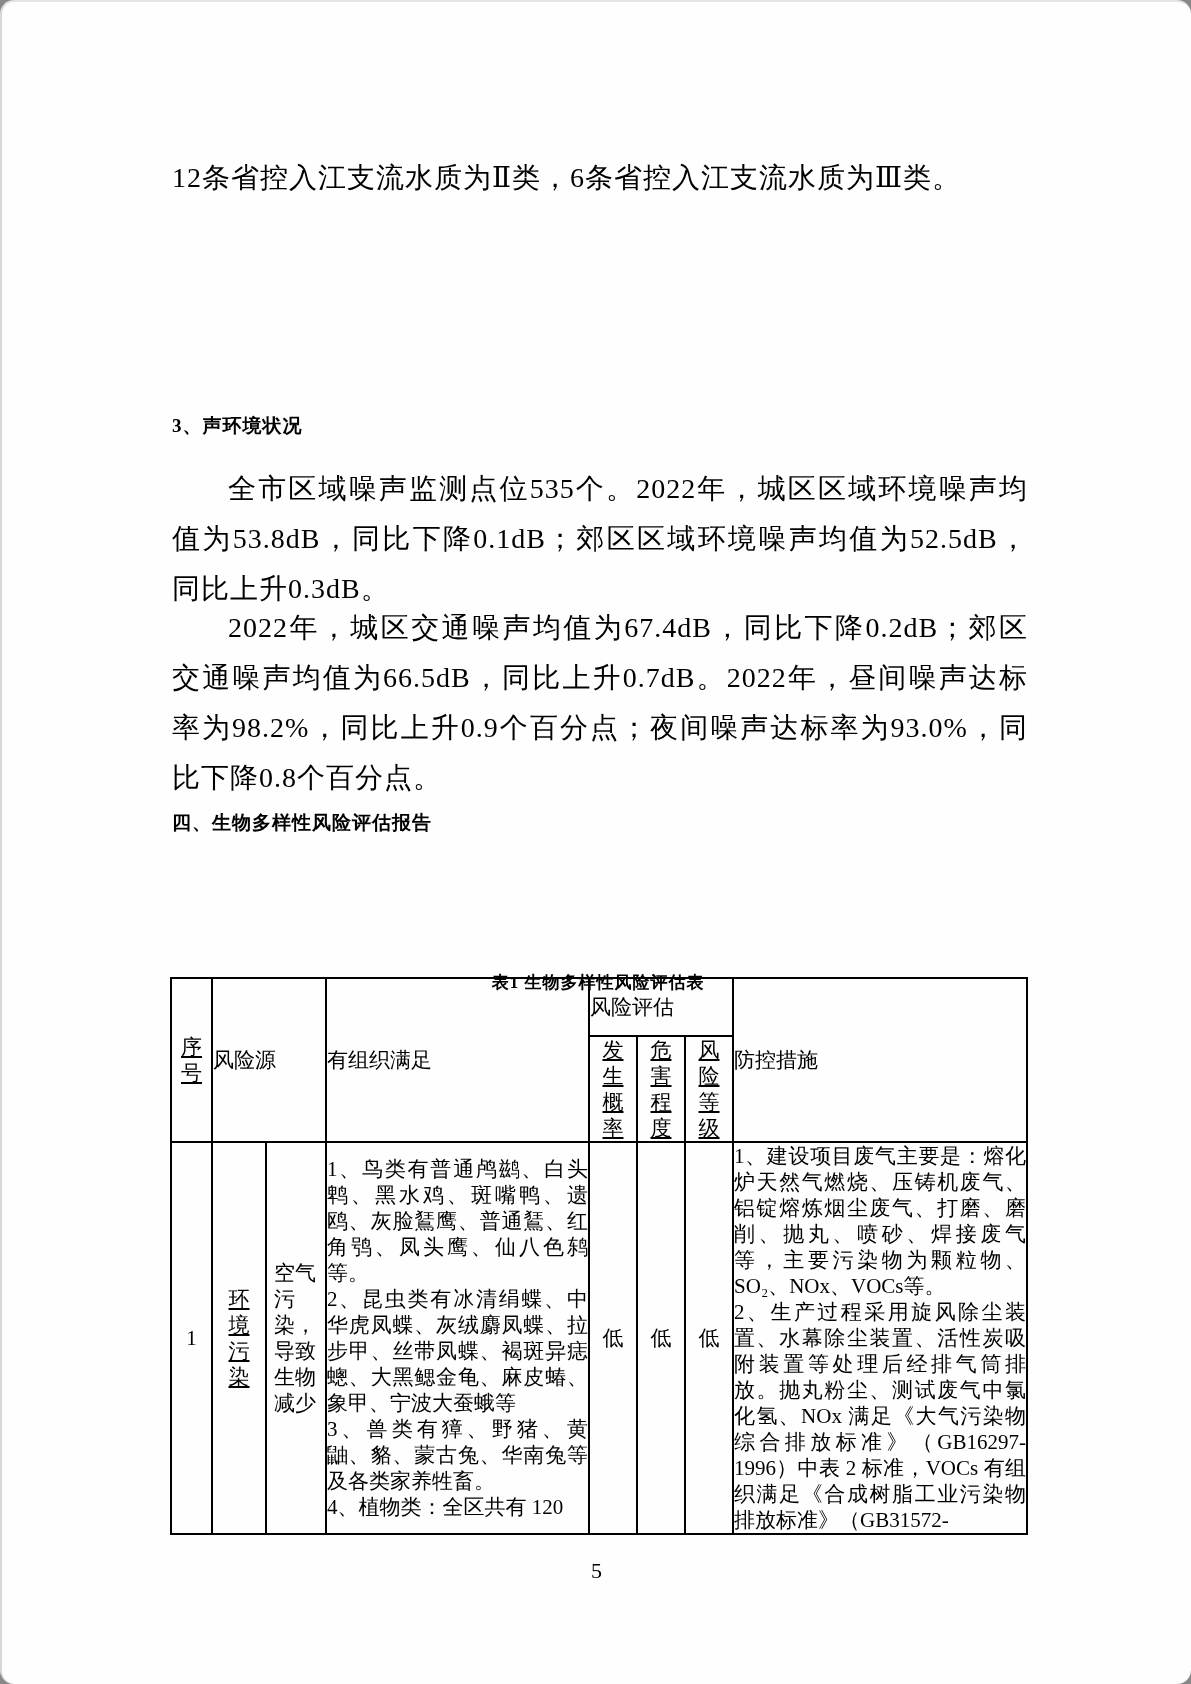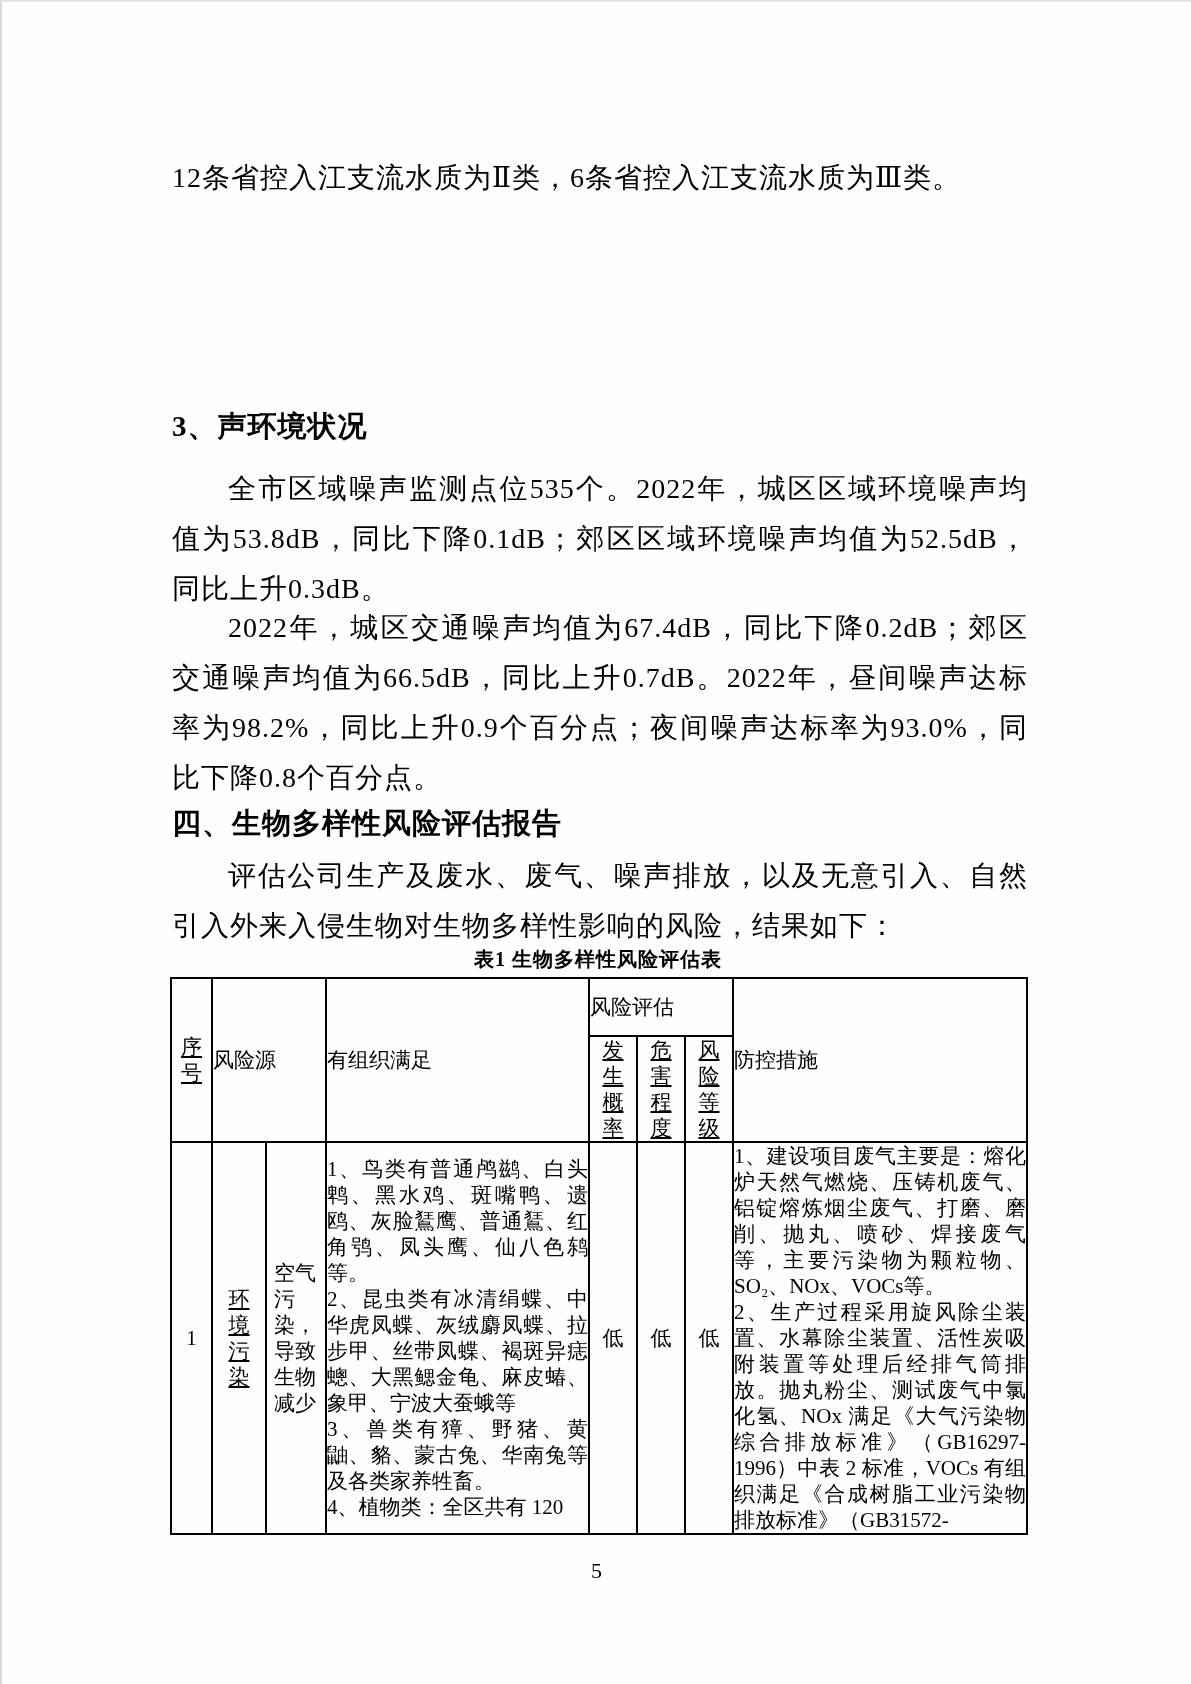--- a/index.html
+++ b/index.html
@@ -7,36 +7,37 @@
   .page {
     position:relative;
     width:1191px; height:1684px;
     margin:0 auto;
     background:#fefefe;
     font-family:"Liberation Serif","DejaVu Serif",serif;
     color:#000;
     overflow:hidden;
     border-left:2px solid #d8d8d8;
     border-top:2px solid #e4e4e4;
+    border-radius:14px;
   }
   .para {
     position:absolute; left:170px; width:856px;
     font-size:28px; line-height:50px;
     text-align:justify; text-justify:inter-character;
     letter-spacing:1px;
   }
   .indent { text-indent:2em; }
   .heading {
     position:absolute; left:170px; width:856px;
-    font-size:29px; line-height:46px; font-weight:bold;
+    font-size:19px; line-height:46px; font-weight:bold;
     letter-spacing:1px;
   }
   .table-caption {
-    position:absolute; left:168px; width:856px; top:941px;
-    font-size:20px; line-height:32px; font-weight:bold;
+    position:absolute; left:168px; width:856px; top:965px;
+    font-size:17px; line-height:32px; font-weight:bold;
     text-align:center; letter-spacing:1px;
   }
   table.risk-table {
     position:absolute; left:168px; top:975px;
     width:856px; table-layout:fixed;
     border-collapse:collapse;
     font-size:21px; line-height:26px;
   }
   table.risk-table td { border:2px solid #000; vertical-align:middle; padding:0; }
   td.h-left { text-align:left; padding-left:9px; }
@@ -64,21 +65,20 @@
 
 
   <div class="heading" style="top:401px">3、声环境状况</div>
 
   <div class="para indent" style="top:462px">全市区域噪声监测点位535个。2022年，城区区域环境噪声均值为53.8dB，同比下降0.1dB；郊区区域环境噪声均值为52.5dB，同比上升0.3dB。</div>
 
   <div class="para indent" style="top:601px">2022年，城区交通噪声均值为67.4dB，同比下降0.2dB；郊区交通噪声均值为66.5dB，同比上升0.7dB。2022年，昼间噪声达标率为98.2%，同比上升0.9个百分点；夜间噪声达标率为93.0%，同比下降0.8个百分点。</div>
 
   <div class="heading" style="top:798px">四、生物多样性风险评估报告</div>
 
-  <div class="para indent" style="top:849px">评估公司生产及废水、废气、噪声排放，以及无意引入、自然引入外来入侵生物对生物多样性影响的风险，结果如下：</div>
 
   <div class="table-caption">表1 生物多样性风险评估表</div>
 
   <table class="risk-table">
     <colgroup>
       <col style="width:41px">
         <col style="width:54px">
         <col style="width:60px">
       <col style="width:263px">
         <col style="width:48px">

